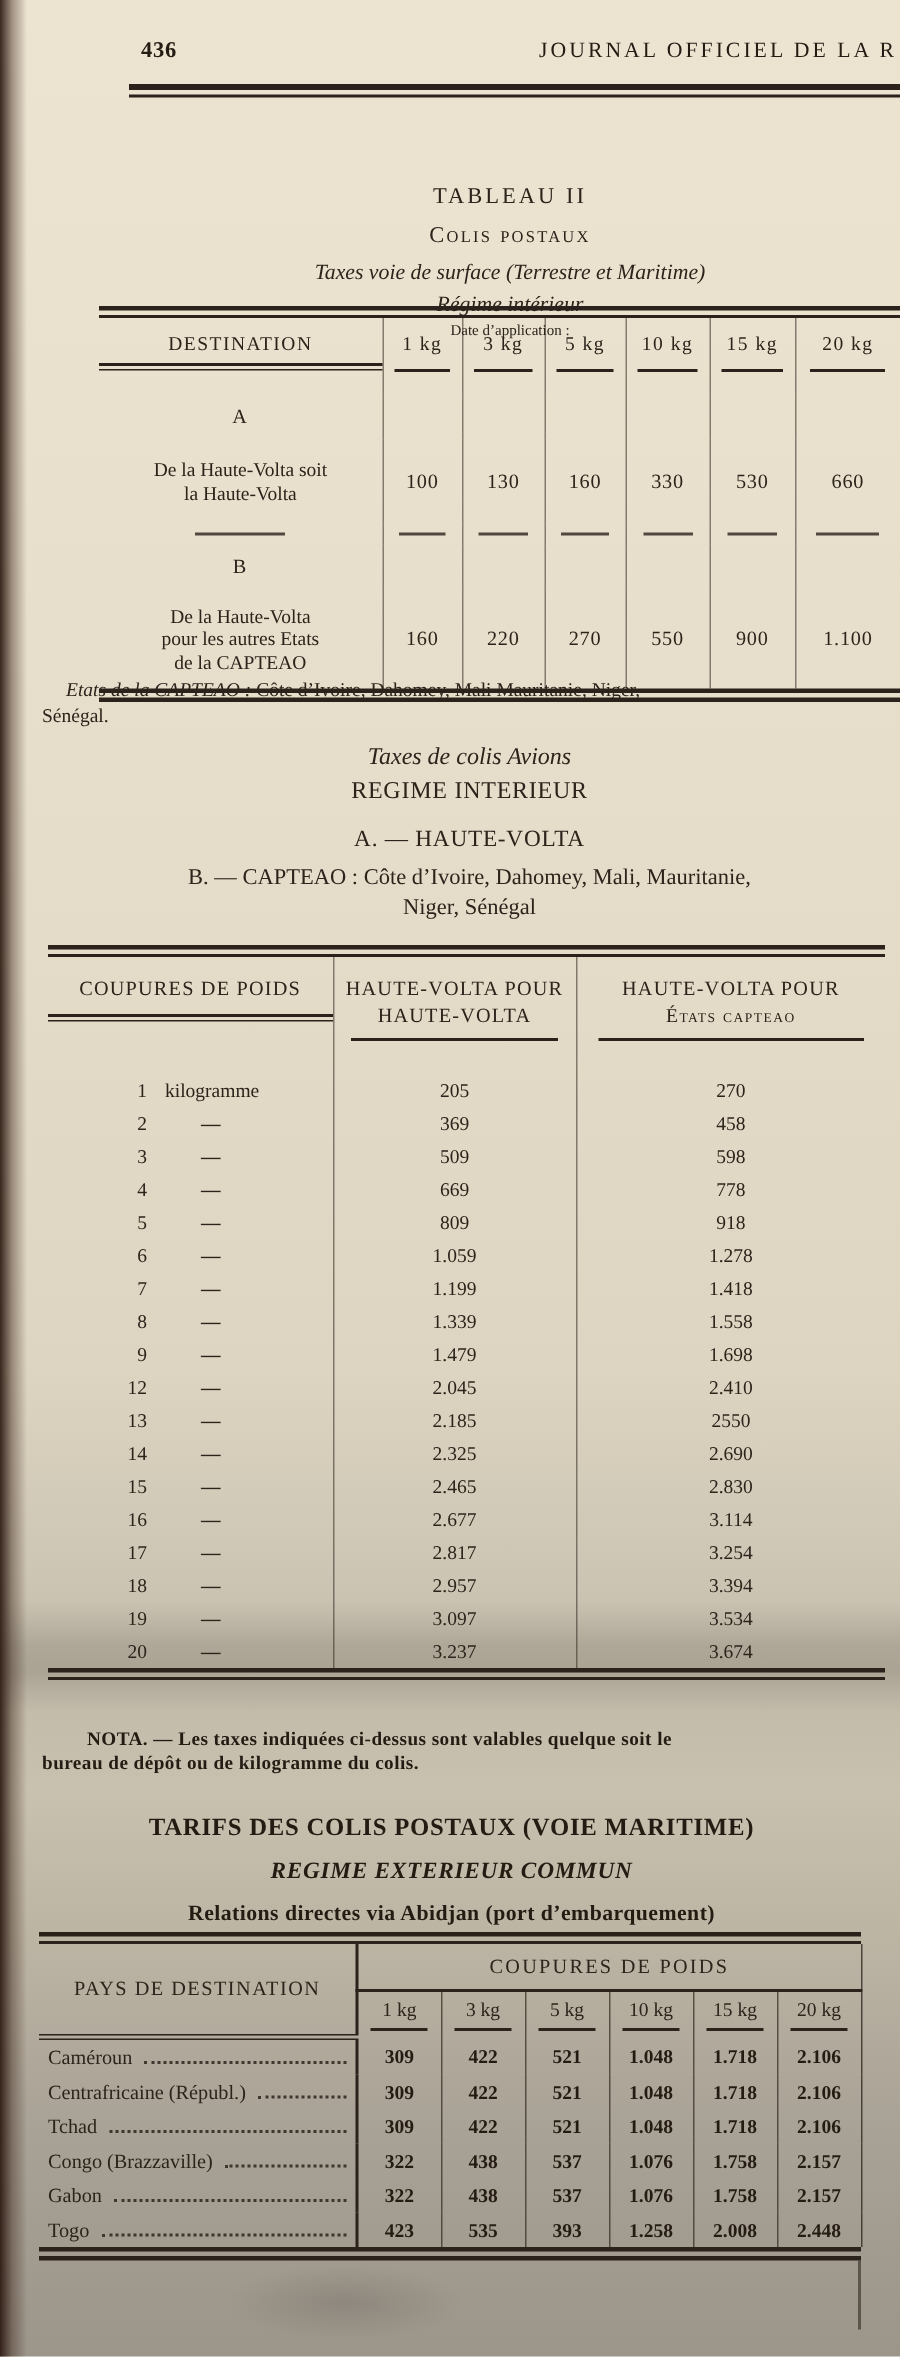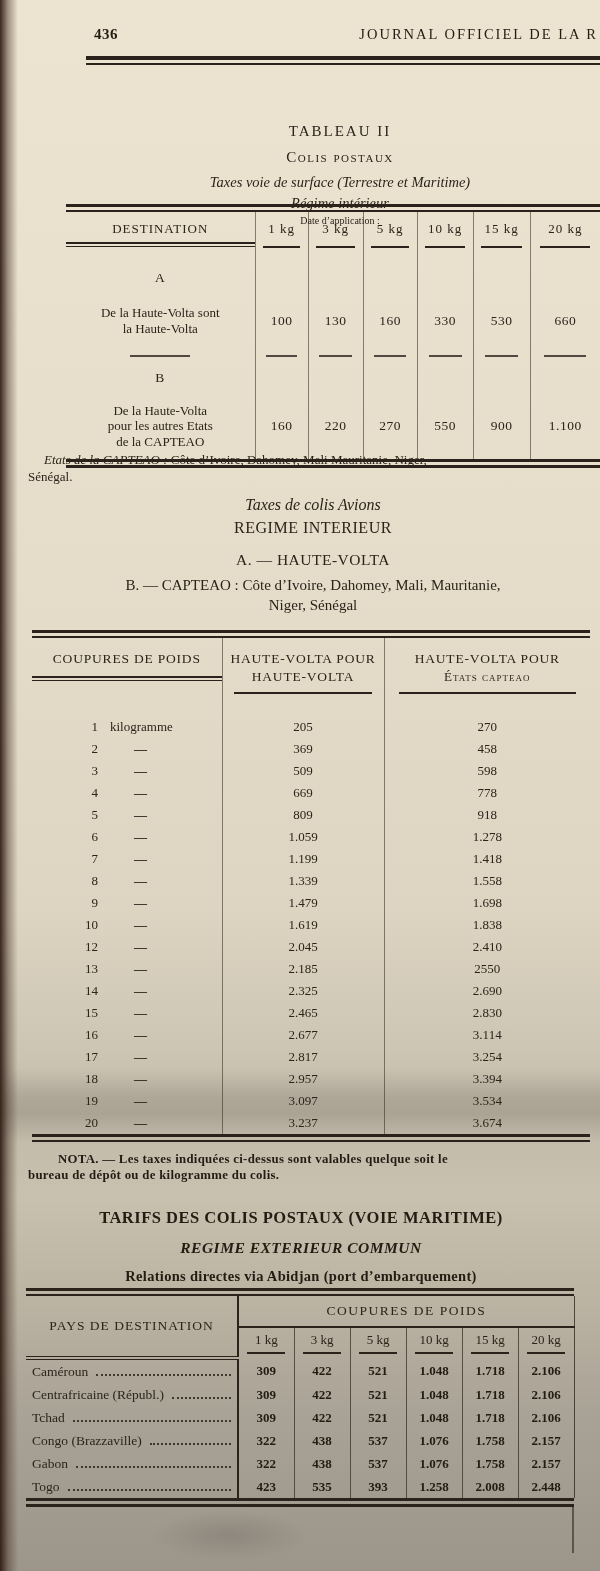--- a/index.html
+++ b/index.html
@@ -171,21 +171,21 @@
           <td>A</td>
           <td class="v"></td>
             <td class="v"></td>
             <td class="v"></td>
             <td class="v"></td>
             <td class="v"></td>
             <td class="v"></td>
         </tr>
         <tr class="secdata">
           <td class="dest-text">
-            <div>De la Haute-Volta sont</div>
+            <div>De la Haute-Volta soit</div>
             <div>la Haute-Volta</div>
           </td>
           <td class="v num">100</td>
           <td class="v num">130</td>
           <td class="v num">160</td>
           <td class="v num">330</td>
           <td class="v num">530</td>
           <td class="v num">660</td>
         </tr>
         <tr class="sep">
@@ -353,30 +353,20 @@
                 <span class="wnum">9</span>
                 <span class="wdash">—</span>
               </div>
             </td>
             <td class="c2">1.479</td>
             <td class="c3">1.698</td>
           </tr>
           <tr>
             <td class="c1">
               <div class="wrow">
-                <span class="wnum">10</span>
-                <span class="wdash">—</span>
-              </div>
-            </td>
-            <td class="c2">1.619</td>
-            <td class="c3">1.838</td>
-          </tr>
-          <tr>
-            <td class="c1">
-              <div class="wrow">
                 <span class="wnum">12</span>
                 <span class="wdash">—</span>
               </div>
             </td>
             <td class="c2">2.045</td>
             <td class="c3">2.410</td>
           </tr>
           <tr>
             <td class="c1">
               <div class="wrow">

